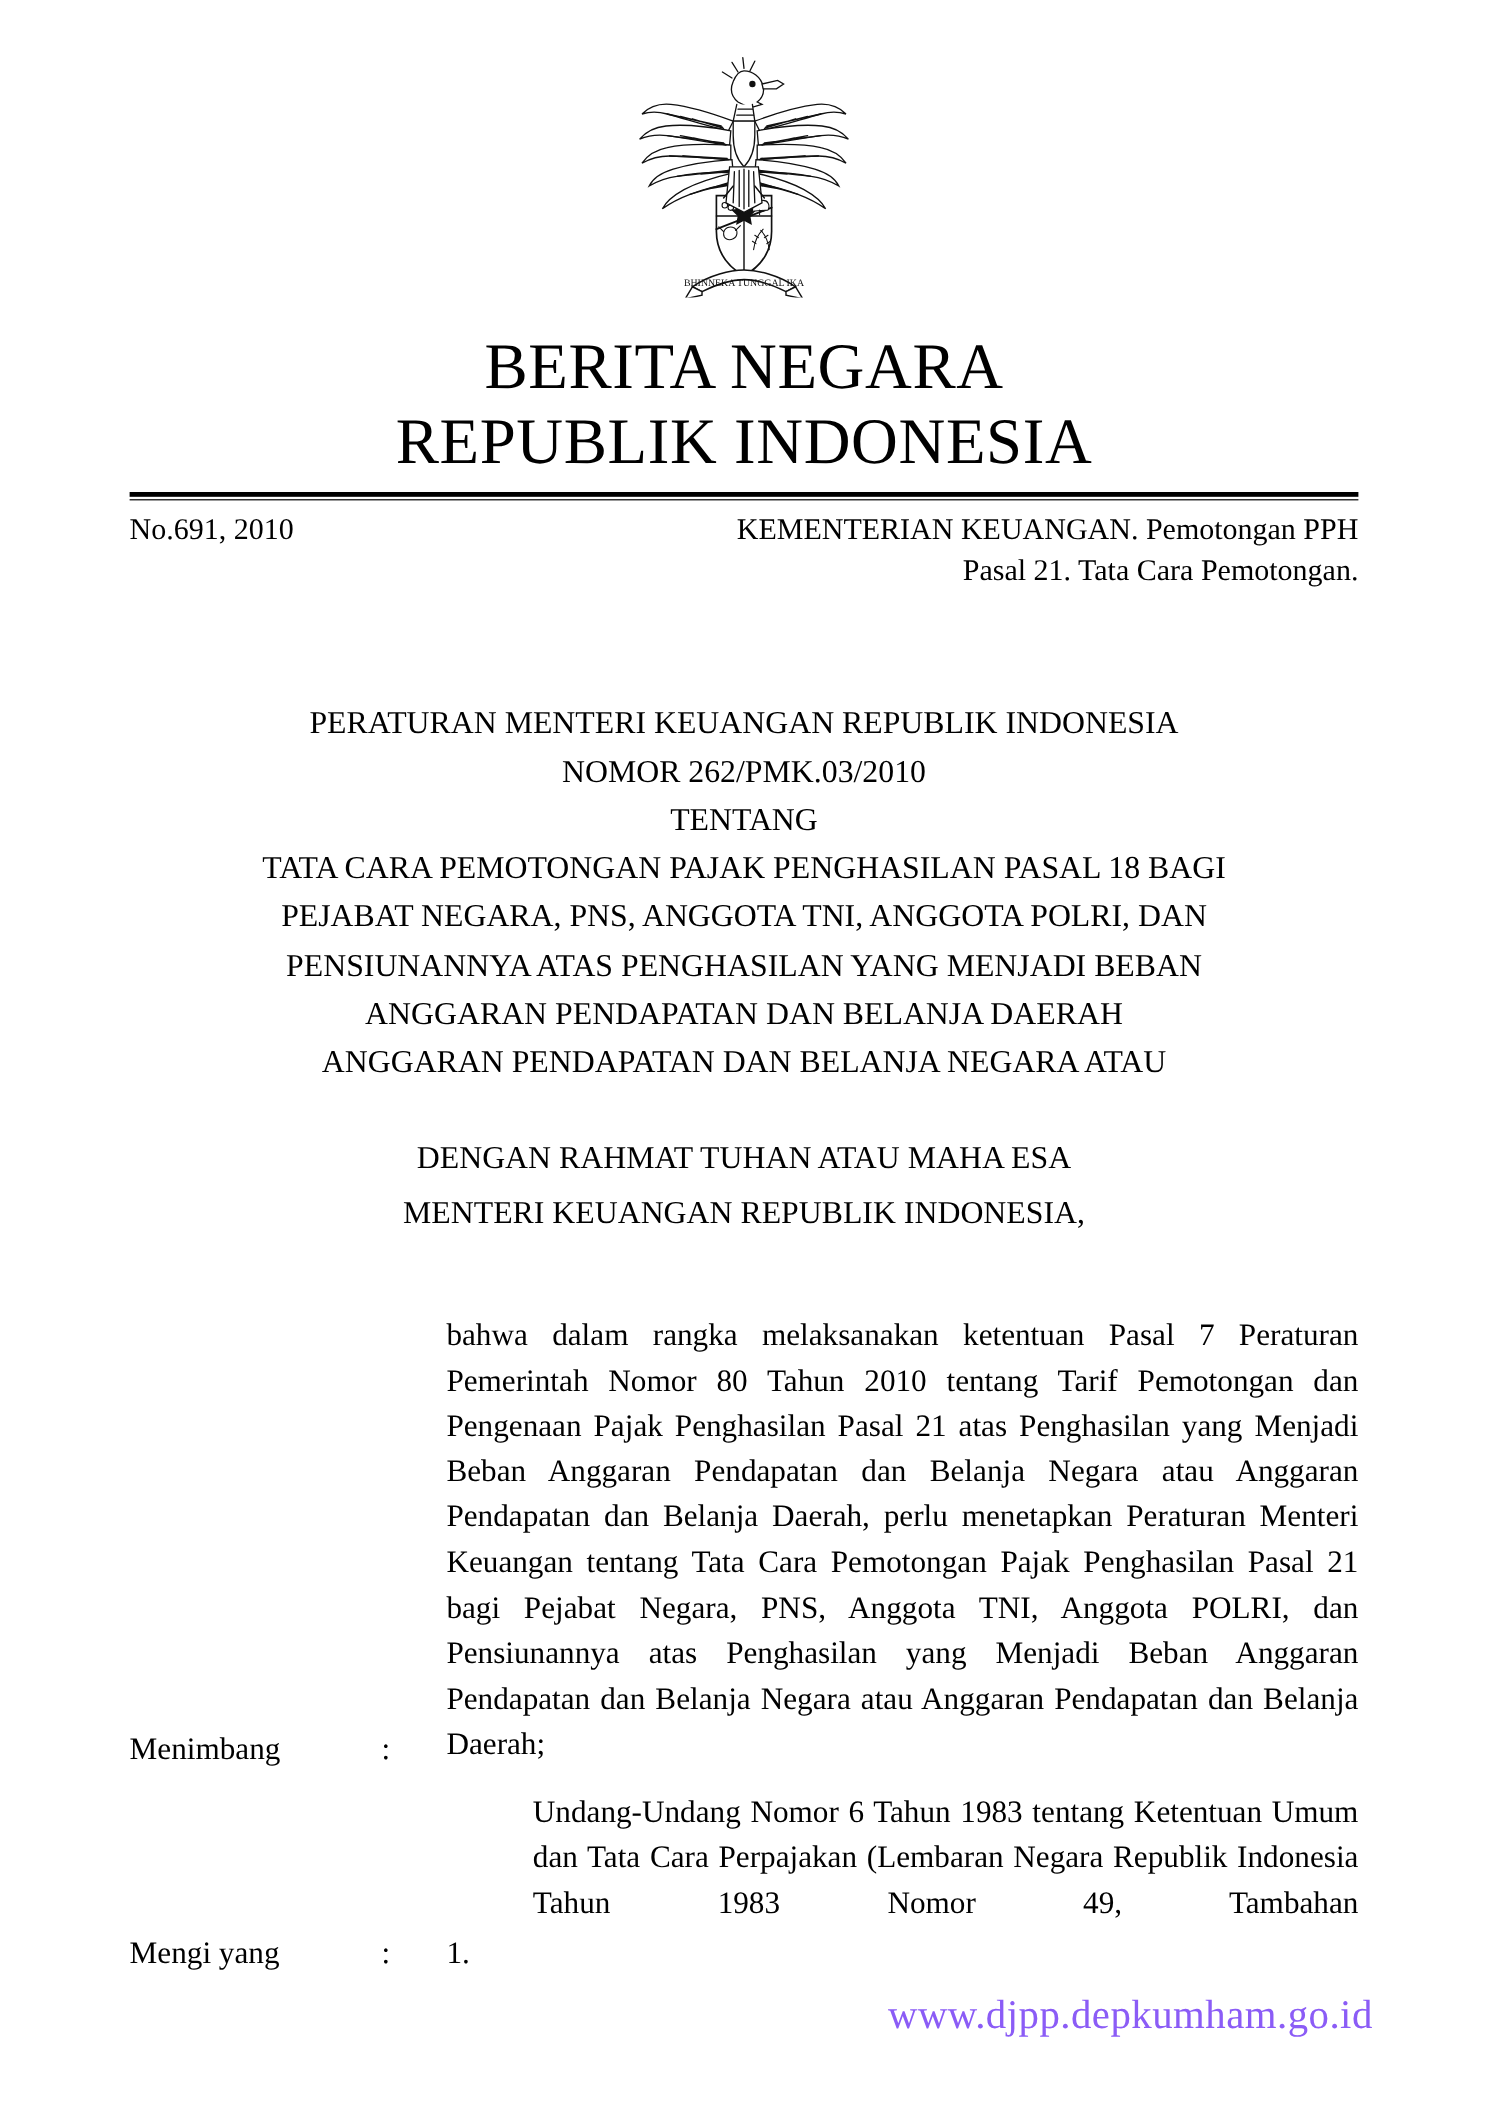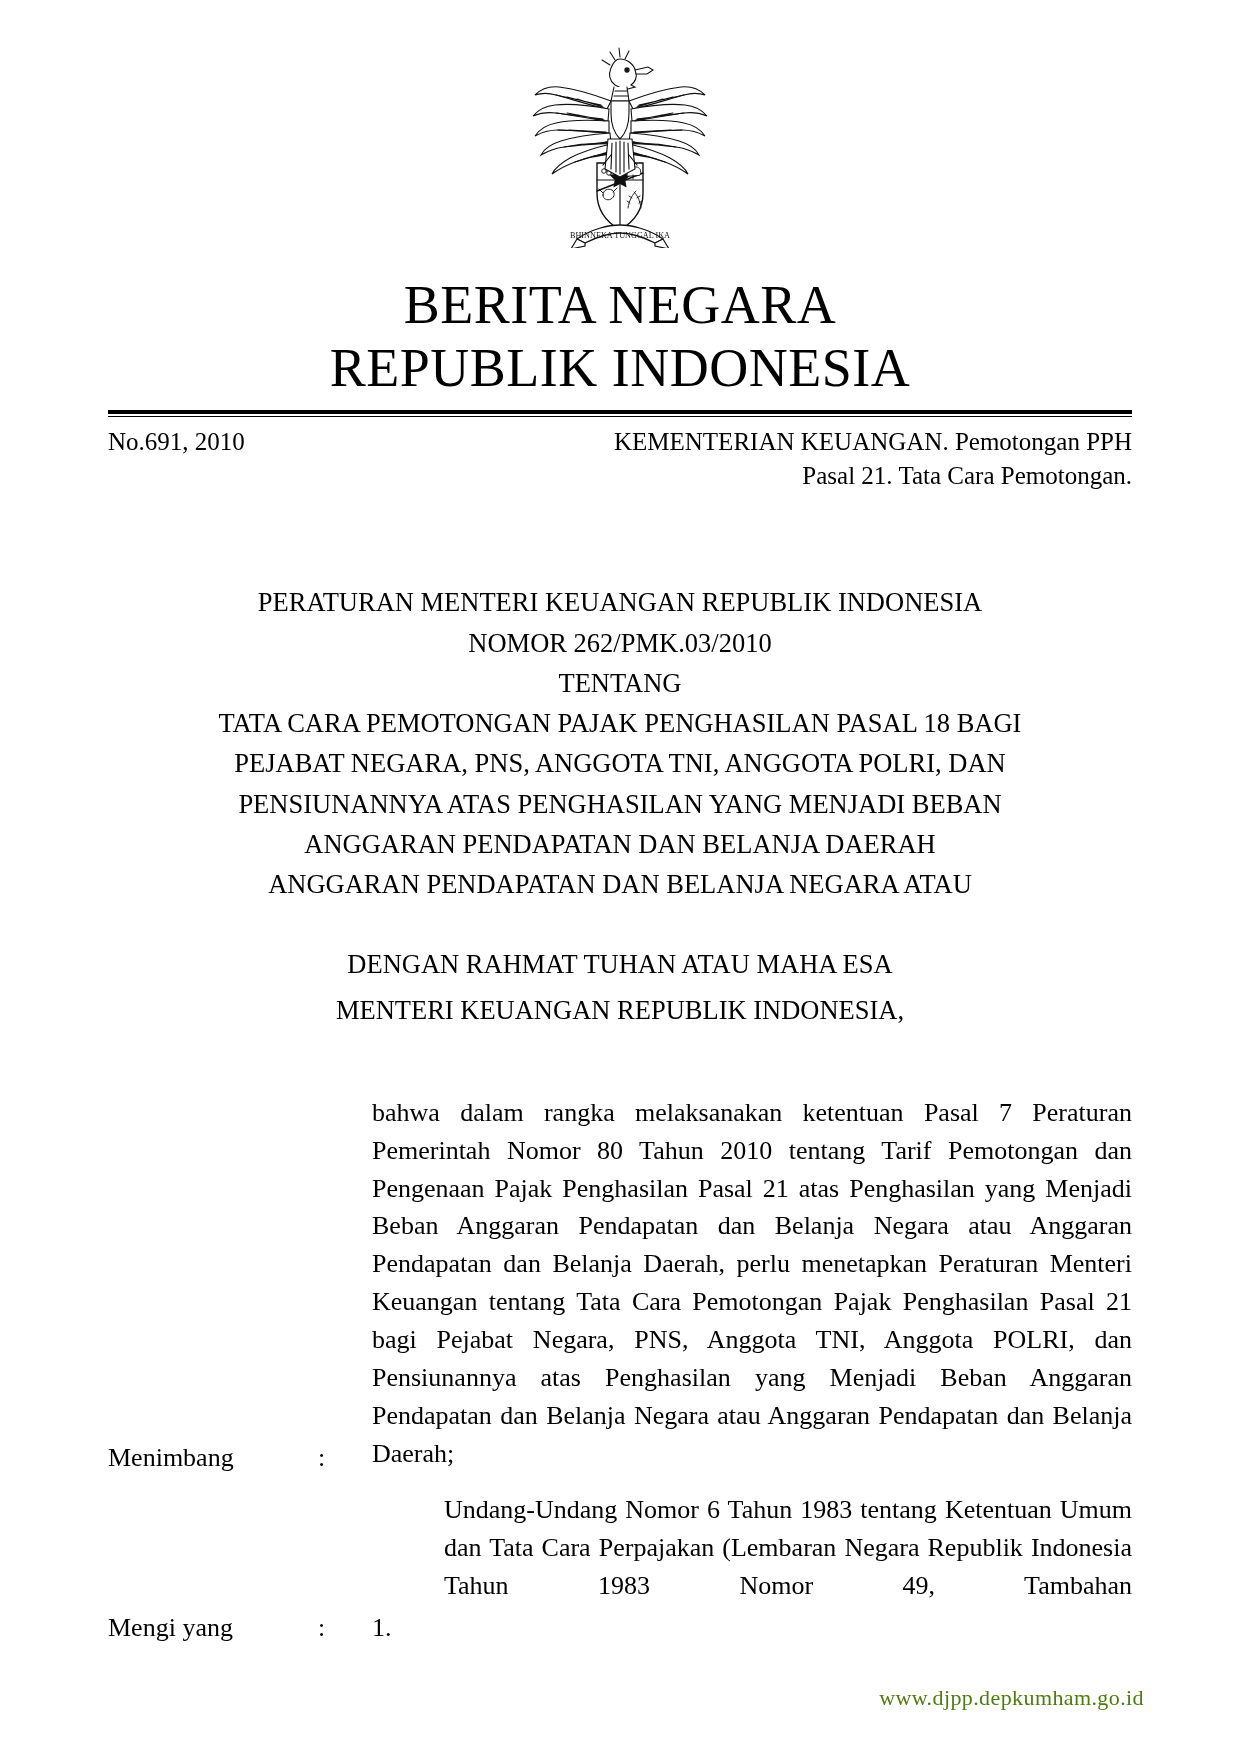--- a/index.html
+++ b/index.html
@@ -130,23 +130,23 @@
   .clause-body.last-full::after {
     content: "";
     display: inline-block;
     width: 100%;
   }
 
   
   .watermark {
     position: absolute;
     right: 96px;
-    bottom: 44px;
-    font-size: 22px;
-    color: #4d7c0f;
+    bottom: 56px;
+    font-size: 34px;
+    color: #8b5cf6;
     letter-spacing: 0.4px;
     white-space: nowrap;
     font-family: "Liberation Serif", "DejaVu Serif", serif;
   }
 </style>
 </head>
 <body>
 
 <div class="page">
 

